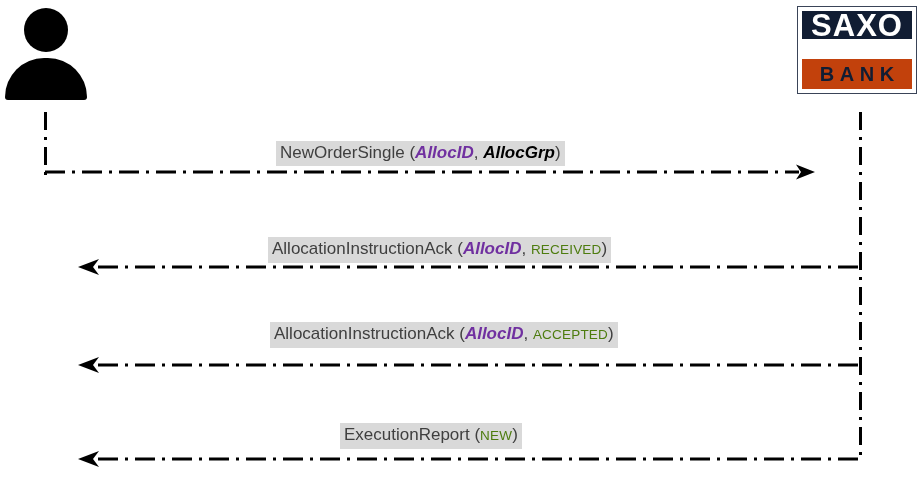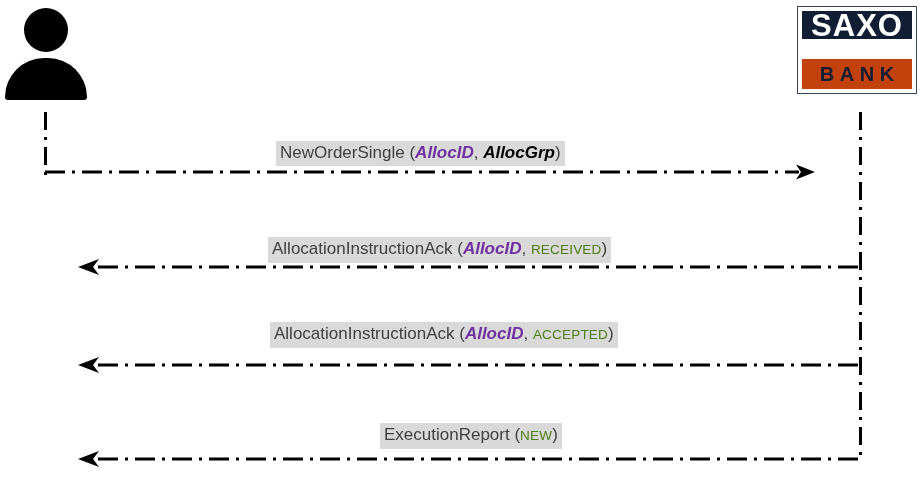--- a/index.html
+++ b/index.html
@@ -177,16 +177,16 @@
           <path d="M 0 9 L 21 1 L 15 9 L 21 17 Z" fill="#000000"></path>
         </svg>
       </div>
       <div class="msg-label" style="left: 270px; top: 322px;"><span class="paren">AllocationInstructionAck (</span><span class="field-alloc">AllocID</span><span class="paren">, </span><span class="status">ACCEPTED</span><span class="paren">)</span></div>
       <div class="msg-line" style="position: absolute; left: 78px; top: 450px; width: 780px; height: 18px;">
         <svg width="780" height="18">
           <line x1="780" y1="9" x2="16" y2="9" stroke="#000000" stroke-width="3.2" stroke-dasharray="20 7 3 7" stroke-linecap="butt"></line>
           <path d="M 0 9 L 21 1 L 15 9 L 21 17 Z" fill="#000000"></path>
         </svg>
       </div>
-      <div class="msg-label" style="left: 340px; top: 423px; margin-left: 40px;"><span class="paren">ExecutionReport (</span><span class="status">NEW</span><span class="paren">)</span></div>
+      <div class="msg-label" style="left: 340px; top: 423px;"><span class="paren">ExecutionReport (</span><span class="status">NEW</span><span class="paren">)</span></div>
     </div>
 
 </div>
 
 </body></html>

